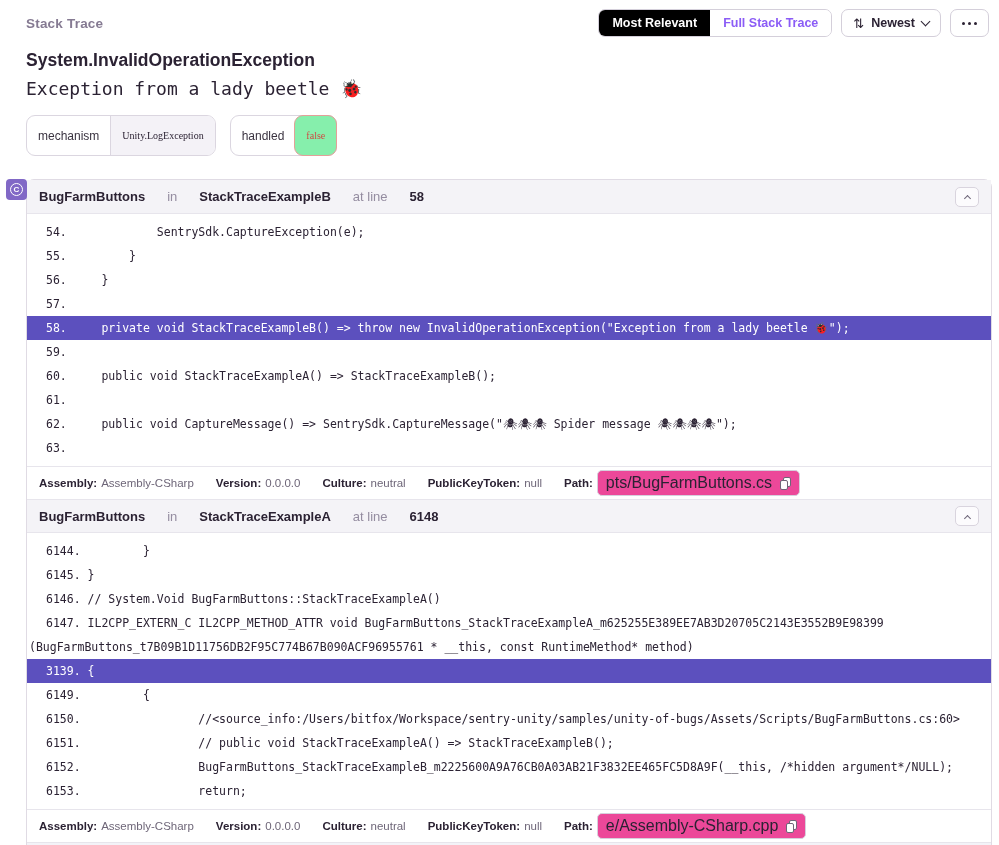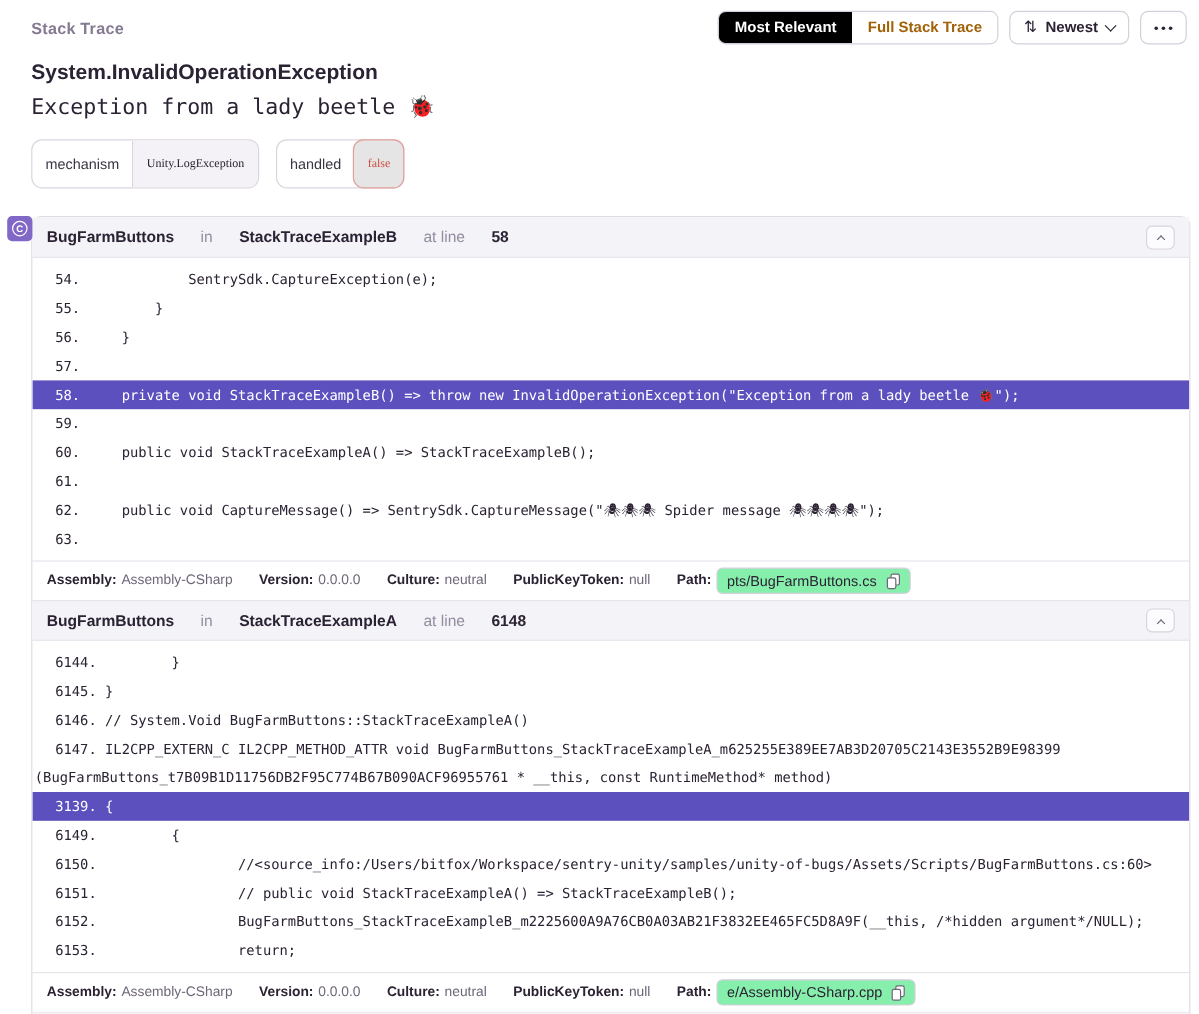--- a/index.html
+++ b/index.html
@@ -6,21 +6,21 @@
   html,body { width: 999px; height: 845px; background: #fff; overflow: hidden;
     font-family: "Liberation Sans", sans-serif; color: #2B2233; }
 
   
   .topbar { display:flex; justify-content:space-between; align-items:center;
     padding: 9px 10px 0 26px; }
   .eyebrow { font-size: 13.5px; font-weight: 700; color: #857A92; letter-spacing:.2px; }
   .controls { display:flex; align-items:center; gap: 9px; }
   .segmented { display:flex; border:1px solid #D4CFDA; border-radius:7px; overflow:hidden; background:#fff; }
   .seg { border:none; background:#fff; font-family:"Liberation Sans",sans-serif;
-    font-size:12.5px; font-weight:700; color:#a16207; padding:0 13px; height:26px; cursor:pointer; }
+    font-size:12.5px; font-weight:700; color:#8b5cf6; padding:0 13px; height:26px; cursor:pointer; }
   .seg.active { background:#000000; color:#fff; }
   .ctrl { display:flex; align-items:center; gap:7px; height:28px; padding:0 11px;
     border:1px solid #D4CFDA; border-radius:7px; background:#fff; cursor:pointer;
     font-family:"Liberation Sans",sans-serif; font-size:12.5px; font-weight:700; color:#2B2233; }
   .updown { font-family:"DejaVu Sans", sans-serif; font-size:13px; font-weight:400; color:#2B2233; }
   .chev { width:7px; height:7px; border-right:1.6px solid #2B2233; border-bottom:1.6px solid #2B2233;
     display:inline-block; }
   .chev.down { transform: rotate(45deg); margin-top:-4px; }
   .chev.up   { transform: rotate(-135deg); margin-top:4px; }
   .chev.small { width:5px; height:5px; border-color:#6E6678; }
@@ -34,21 +34,21 @@
 
   
   .tags { display:flex; gap:14px; margin: 16px 26px 0 26px; }
   .tag { display:inline-flex; align-items:stretch; border:1px solid #DBD6E0; border-radius:9px;
     height:41px; font-size:12px; background:#fff; }
   .tag-key { display:flex; align-items:center; padding: 0 11px; color:#3A3340; }
   .tag-value { display:flex; align-items:center; padding: 0 11px;
     font-family:Liberation Serif, serif; font-size:10px; color:#2B2233;
     background:#F4F2F7; border-left:1px solid #DBD6E0; border-radius:0 8px 8px 0; }
   .tag.danger .tag-value { border:1px solid #E3A099; border-radius:9px; margin:-1px;
-    background:#e5e5e5; color:#CF4A43; }
+    background:#86efac; color:#CF4A43; }
 
   
   .trace { position:relative; margin: 23px 7px 0 26px; width:966px;
     border:1px solid #E0DBE4; border-radius:8px; background:#fff; }
   .platform-badge { position:absolute; left:-21px; top:-1px; width:21px; height:21px;
     background:#8168C6; border-radius:4px; display:flex; align-items:center; justify-content:center; }
   .platform-badge .ring { width:13px; height:13px; border:1.5px solid #fff; border-radius:50%;
     display:flex; align-items:center; justify-content:center;
     font-size:8px; font-weight:700; color:#fff; }
 
@@ -68,21 +68,21 @@
     font-family:"DejaVu Sans Mono", monospace; font-size:11.5px; color:#2B2233; }
   .code-line.wrap { height:48px; white-space:pre-wrap; overflow-wrap:break-word; }
   .code-line.hl { background:#5C50BE; color:#fff; }
 
   .frame-meta { display:flex; align-items:center; gap:22px; padding:0 12px; height:33px;
     border-top:1px solid #E7E5EC; font-size:11.5px; }
   .meta-item { display:flex; align-items:center; gap:4px; }
   .meta-label { font-weight:700; color:#2B2233; }
   .meta-value { color:#6E6678; }
   .path-box { display:flex; align-items:center; gap:8px; border:1px solid #D6D0DC;
-    border-radius:5px; padding:3px 8px; background:#86efac; font-size:12px; color:#2B2233; }
+    border-radius:5px; padding:3px 8px; background:#ec4899; font-size:16px; color:#2B2233; }
   .copy-icon { position:relative; width:11px; height:13px; display:inline-block; cursor:pointer; }
   .copy-icon i { position:absolute; width:8px; height:10px; border:1.3px solid #6E6678;
     border-radius:2px; background:#fff; display:block; }
   .copy-icon i.back  { top:0; right:0; }
   .copy-icon i.front { bottom:0; left:0; }
 
   .called-from { display:flex; align-items:center; gap:5px; height:30px; padding:0 12px;
     background:#F3F3F8; border-top:1px solid #E7E5EC; border-radius:0 0 7px 7px;
     font-size:12.5px; color:#6F6781; }
   .cf-dim { color:#A39DAD; }

